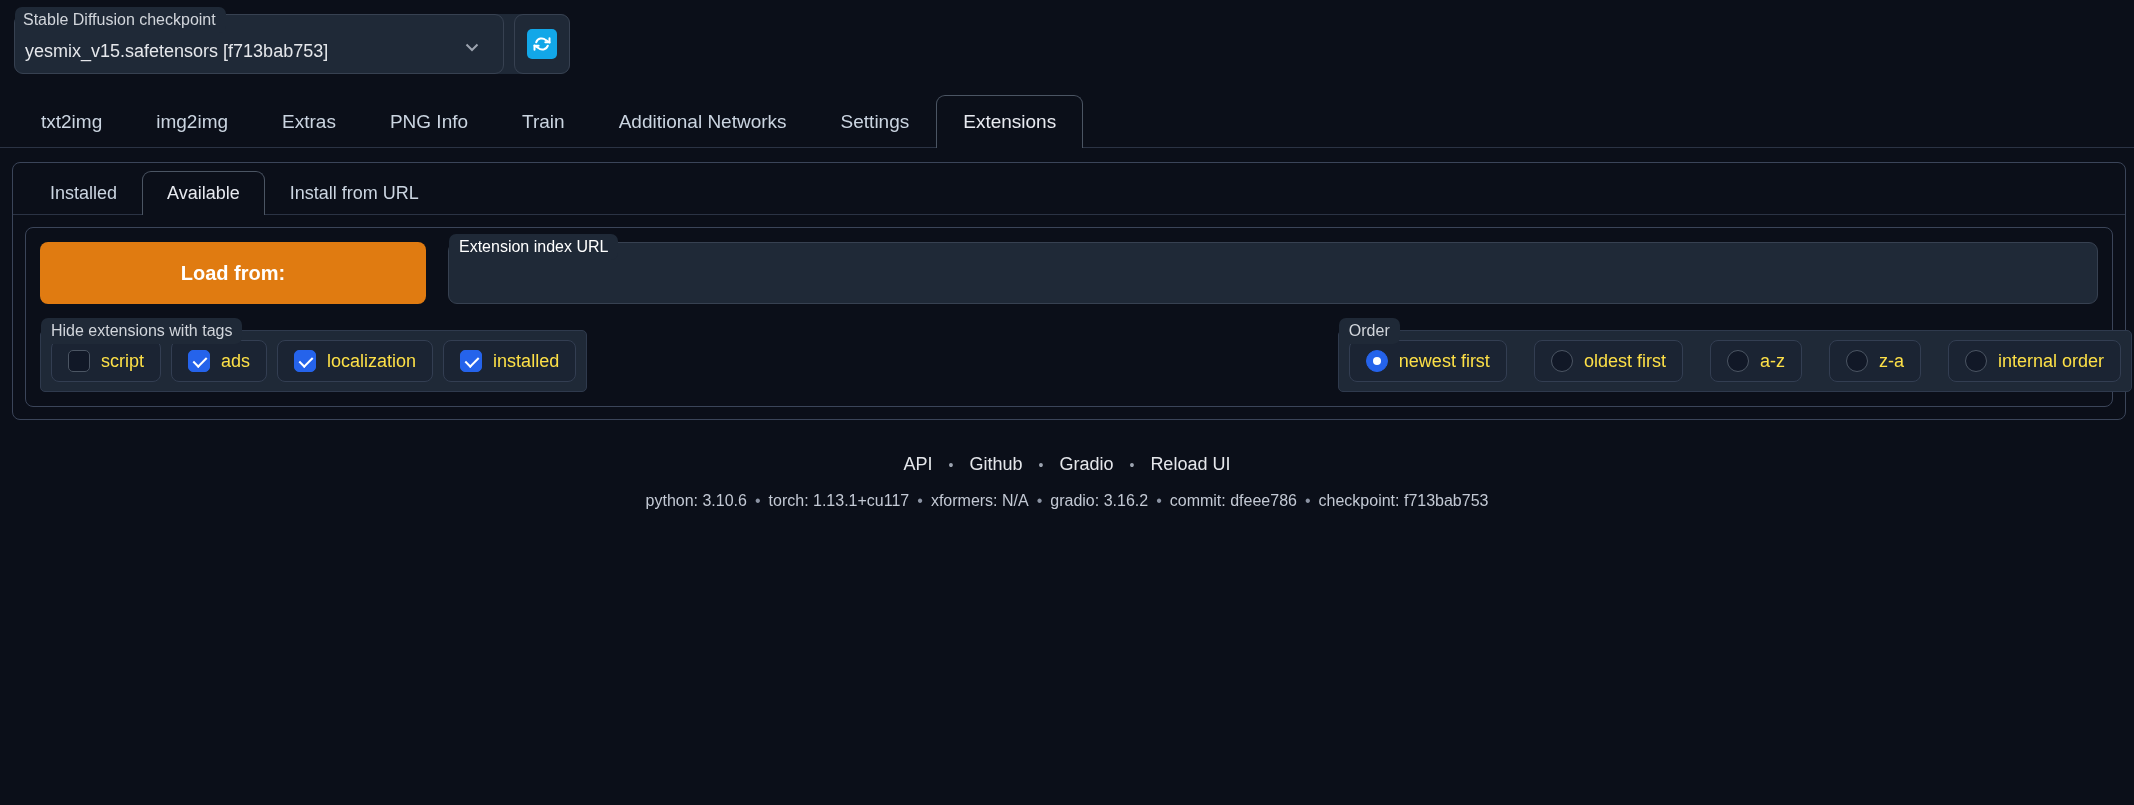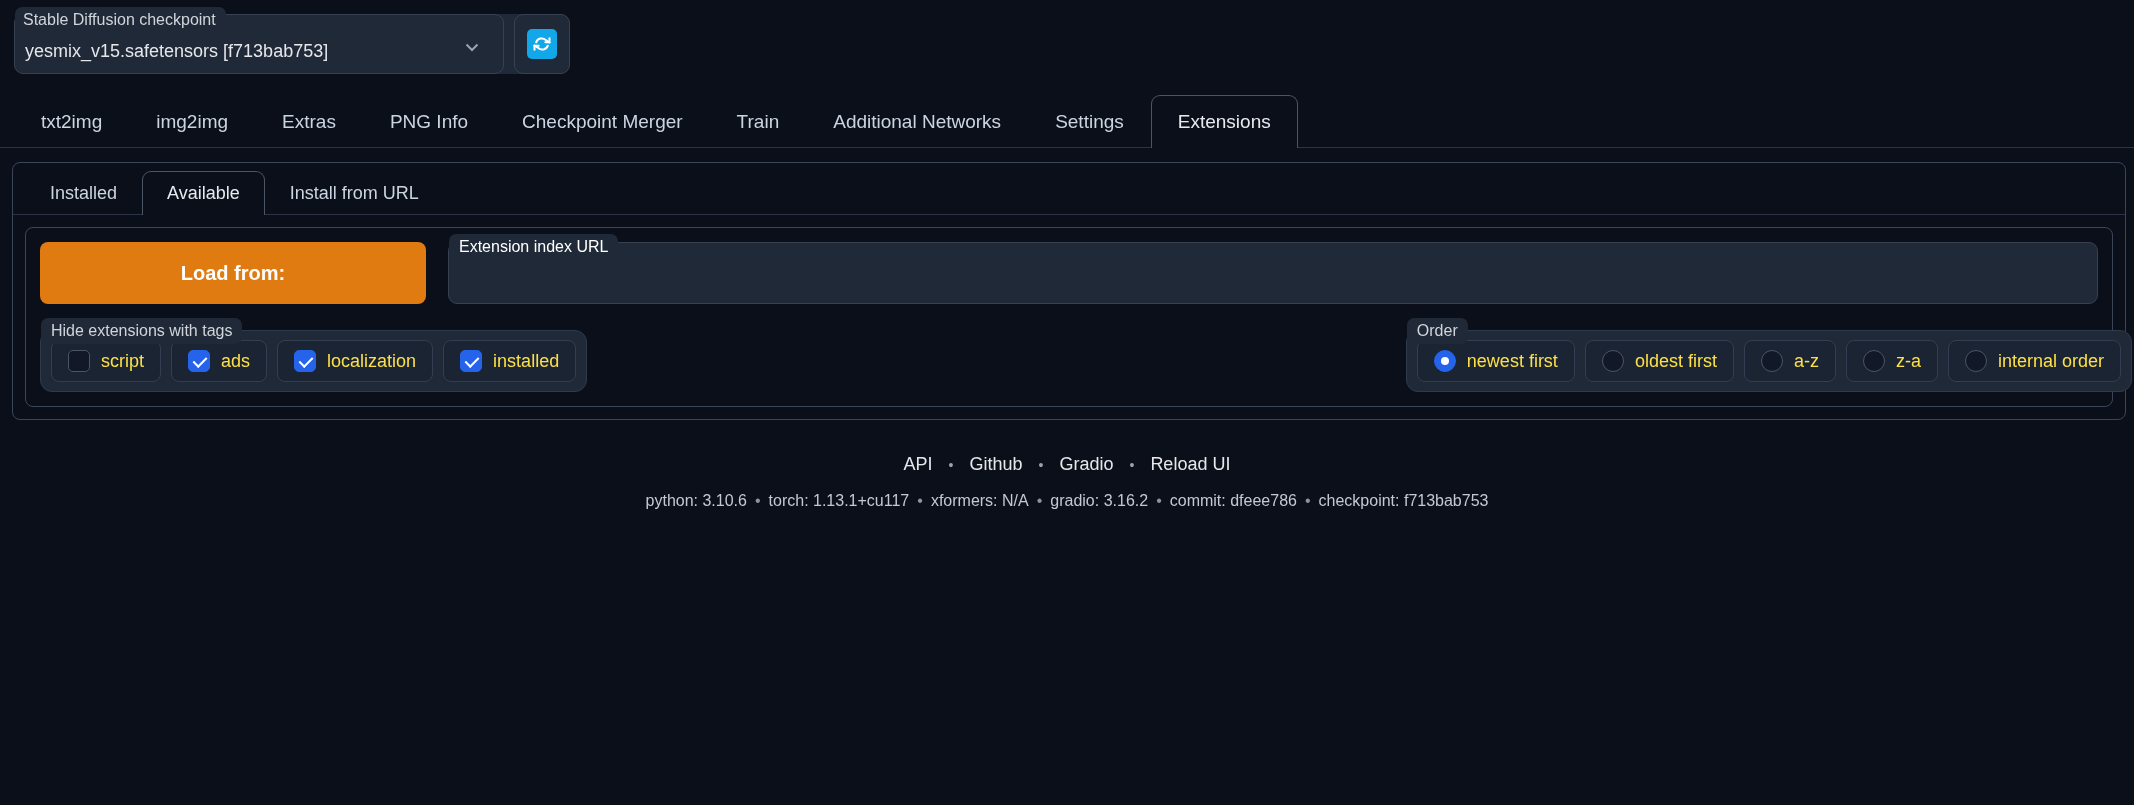--- a/index.html
+++ b/index.html
@@ -210,21 +210,21 @@
     display: flex;
     align-items: flex-start;
     justify-content: space-between;
     margin-top: 26px;
     gap: 20px;
   }
   .group {
     position: relative;
     background: #1f2937;
     border: 1px solid #2f3a4d;
-    border-radius: 12px;
+    border-radius: 5px;
     padding: 9px 10px;
     display: flex;
     align-items: center;
     gap: 10px;
   }
   .group-label {
     position: absolute;
     top: -13px;
     left: 0px;
     background: #1f2937;
@@ -350,21 +350,20 @@
       </span>
     </div>
   </div>
 </div>
 
 <div class="main-tabs" id="main-tabs">
     <div class="main-tab">txt2img</div>
     <div class="main-tab">img2img</div>
     <div class="main-tab">Extras</div>
     <div class="main-tab">PNG Info</div>
-    <div class="main-tab">Checkpoint Merger</div>
     <div class="main-tab">Train</div>
     <div class="main-tab">Additional Networks</div>
     <div class="main-tab">Settings</div>
     <div class="main-tab active">Extensions</div>
   </div>
 
 <div class="panel-outer">
   <div class="sub-tabs" id="sub-tabs">
       <div class="sub-tab">Installed</div>
       <div class="sub-tab active">Available</div>
@@ -398,21 +397,21 @@
             </div>
             <div class="opt">
               <span class="cb checked"></span>
               <span class="opt-label">installed</span>
             </div>
           </div>
       </div>
 
       <div class="group order-group">
         <span class="group-label">Order</span>
-        <div style="display:flex; gap:10px;" id="order-options">
+        <div style="display:flex; gap:27px;" id="order-options">
             <div class="opt">
               <span class="rb selected"></span>
               <span class="opt-label">newest first</span>
             </div>
             <div class="opt">
               <span class="rb"></span>
               <span class="opt-label">oldest first</span>
             </div>
             <div class="opt">
               <span class="rb"></span>

